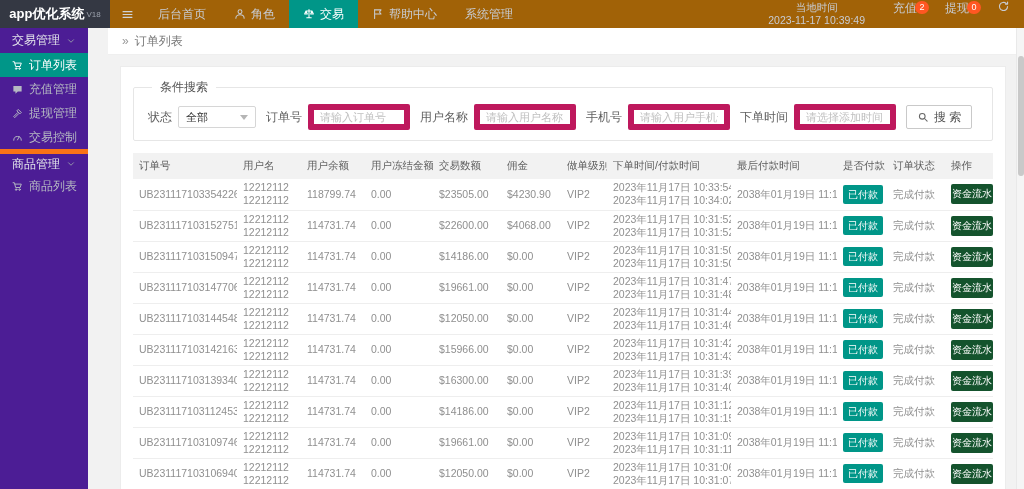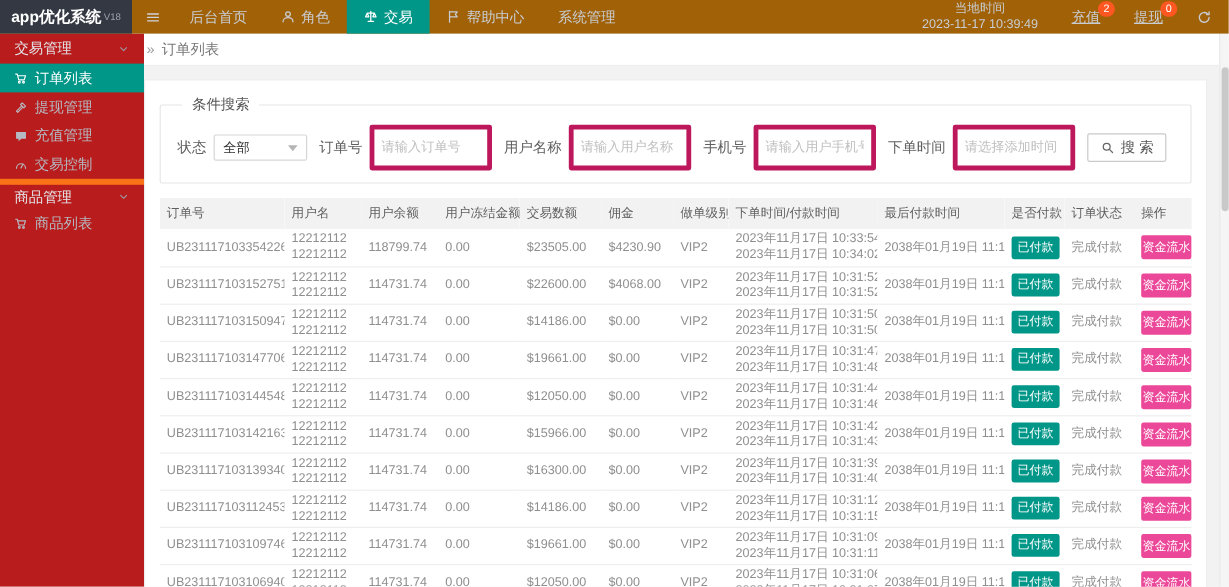--- a/index.html
+++ b/index.html
@@ -16,58 +16,58 @@
 
   
   .topbar { position:absolute; top:0; left:0; right:0; height:28px; background:#a16207; display:flex; align-items:stretch; color:#c8ccd3; z-index:30; }
   .logo { width:110px; background:#343843; color:#fff; display:flex; align-items:center; justify-content:center; font-size:13px; font-weight:bold; flex:none; }
   .logo sup { font-size:8px; font-weight:normal; color:#9aa0ab; margin-left:2px; }
   .hamburger { width:34px; display:flex; align-items:center; justify-content:center; color:#cfd3da; cursor:pointer; }
   .nav-item { padding:0 14px; display:flex; align-items:center; gap:5px; cursor:pointer; white-space:nowrap; }
   .nav-item.active { background:#009688; color:#fff; }
   .topbar-right { margin-left:auto; display:flex; align-items:stretch; }
   .time-block { display:flex; flex-direction:column; justify-content:center; align-items:center; font-size:10.5px; line-height:13px; padding:0 14px; color:#c8ccd3; }
-  .tb-item { position:relative; display:flex; align-items:center; padding:0 14px; cursor:pointer; white-space:nowrap;text-decoration:underline; }
+  .tb-item { position:relative; display:flex; padding:0 14px; cursor:pointer; white-space:nowrap; }
   .num-badge { position:absolute; top:1px; right:2px; background:#ff5722; color:#fff; font-size:9px; min-width:14px; height:13px; line-height:13px; border-radius:7px; text-align:center; padding:0 3px; }
   .admin-item { gap:5px; }
 
   
-  .sidebar { position:absolute; top:28px; left:0; bottom:0; width:120px; background:#b91c1c; z-index:20; }
+  .sidebar { position:absolute; top:28px; left:0; bottom:0; width:88px; background:#4c1d95; z-index:20; }
   .side-group-title { height:25px; display:flex; align-items:center; justify-content:space-between; padding:0 12px 0 12px; color:#e3e5ea; cursor:pointer; }
   .side-group-title .icon { color:#9aa0ab; }
   .side-item { height:24px; display:flex; align-items:center; gap:6px; padding:0 8px 0 12px; color:#b5b9c2; cursor:pointer; }
   .side-item.active { background:#009688; color:#fff; }
   .side-sep { border-top:5px solid #f97316; }
 
   
   .main { position:absolute; left:108px; top:28px; right:0; bottom:0; }
   .breadcrumb-bar { height:27px; background:#fff; display:flex; align-items:center; gap:6px; padding:0 14px; color:#777; border-bottom:1px solid #efefef; }
   .bc-arrow { color:#999; }
   .content { position:absolute; top:28px; left:0; right:8px; bottom:0; background:#f2f2f2; padding:10px 10px 0 12px; }
   .card { background:#fff; border:1px solid #ececec; height:110%; padding:10px 12px; }
 
   
   fieldset.search-field { border:1px solid #e6e6e6; border-radius:2px; padding:8px 10px 10px; margin:2px 0 12px; }
   fieldset.search-field legend { font-size:12px; color:#555; padding:0 8px; margin-left:8px; }
   .search-row { display:flex; align-items:center; }
   .f-label { color:#5f5f5f; margin:0 6px 0 10px; white-space:nowrap; }
   .f-label:first-child { margin-left:4px; }
-  .f-input { height:38px; width:102px; border:4px solid #be185d; border-radius:2px; padding:4px 6px; font-size:11px; color:#333; font-family:"Liberation Sans",sans-serif; outline:none; }
+  .f-input { height:26px; width:102px; border:6px solid #be185d; border-radius:2px; padding:4px 6px; font-size:11px; color:#333; font-family:"Liberation Sans",sans-serif; outline:none; }
   .f-input::placeholder { color:#bfbfbf; }
   .f-select { position:relative; width:78px; height:22px; border:1px solid #d6d6d6; border-radius:2px; display:flex; align-items:center; justify-content:space-between; padding:0 7px; font-size:11px; color:#333; cursor:pointer; background:#fff; }
   .caret { width:0; height:0; border-left:4px solid transparent; border-right:4px solid transparent; border-top:5px solid #b5b5b5; }
   .search-btn { height:24px; margin-left:10px; border:1px solid #c9c9c9; background:#fff; border-radius:2px; display:flex; align-items:center; gap:5px; padding:0 10px; font-size:12px; color:#555; cursor:pointer; font-family:"Liberation Sans",sans-serif; }
   .search-btn .icon { color:#666; }
 
   
   table.orders { width:100%; border-collapse:collapse; table-layout:fixed; }
   table.orders thead th { background:#f2f2f2; color:#5f5f5f; font-weight:normal; text-align:left; font-size:10.5px; padding:6px 6px; white-space:nowrap; overflow:hidden; }
   table.orders tbody td { font-size:10.5px; color:#8f8f8f; padding:2px 6px; border-bottom:1px solid #eee; line-height:13px; white-space:nowrap; overflow:hidden; vertical-align:middle; height:31px; }
   .badge-paid { display:inline-block; background:#009688; color:#fff; font-size:10px; padding:3px 5px; border-radius:2px; }
-  .btn-flow { display:inline-block; background:#ec4899; color:#fff; font-size:10px; padding:3px 1px; border-radius:2px; border:none; cursor:pointer; font-family:"Liberation Sans",sans-serif; }
+  .btn-flow { display:inline-block; background:#14532d; color:#fff; font-size:10px; padding:3px 1px; border-radius:2px; border:none; cursor:pointer; font-family:"Liberation Sans",sans-serif; }
 
   
   .scrollbar { position:absolute; right:0; top:28px; bottom:0; width:8px; background:#f5f5f5; border-left:1px solid #e9e9e9; z-index:25; }
   .scroll-thumb { position:absolute; top:28px; left:1px; width:6px; height:120px; background:#c9c9c9; border-radius:3px; }
 </style>
 </head>
 <body>
 
 <div class="topbar">
   <div class="logo">
@@ -149,34 +149,34 @@
     <span class="icon">
         <svg width="11" height="11" viewBox="0 0 16 16">
           <path d="M1.5 2.5h2l1.8 7h6.5l1.7-5H4.5"></path>
           <circle cx="6" cy="12.5" r="1.1"></circle>
           <circle cx="11" cy="12.5" r="1.1"></circle>
         </svg>
       </span>
     <span>订单列表</span>
   </div>
   <div class="side-item">
-    <span class="icon">
-        <svg width="11" height="11" viewBox="0 0 16 16">
-          <path d="M9.5 2.5l4 4-2 2-4-4zM8.2 6.8L2.5 12.5l1.5 1.5 5.7-5.7"></path>
-        </svg>
-      </span>
-    <span>提现管理</span>
-  </div>
-  <div class="side-item">
     <span class="icon filled">
         <svg width="11" height="11" viewBox="0 0 16 16">
           <path d="M2 3h12v8H8.5L5 14v-3H2z"></path>
         </svg>
       </span>
     <span>充值管理</span>
+  </div>
+  <div class="side-item">
+    <span class="icon">
+        <svg width="11" height="11" viewBox="0 0 16 16">
+          <path d="M9.5 2.5l4 4-2 2-4-4zM8.2 6.8L2.5 12.5l1.5 1.5 5.7-5.7"></path>
+        </svg>
+      </span>
+    <span>提现管理</span>
   </div>
   <div class="side-item">
     <span class="icon">
         <svg width="11" height="11" viewBox="0 0 16 16">
           <path d="M2.5 12a5.5 5.5 0 1 1 11 0"></path>
           <path d="M8 11.5L10.5 7"></path>
         </svg>
       </span>
     <span>交易控制</span>
   </div>

